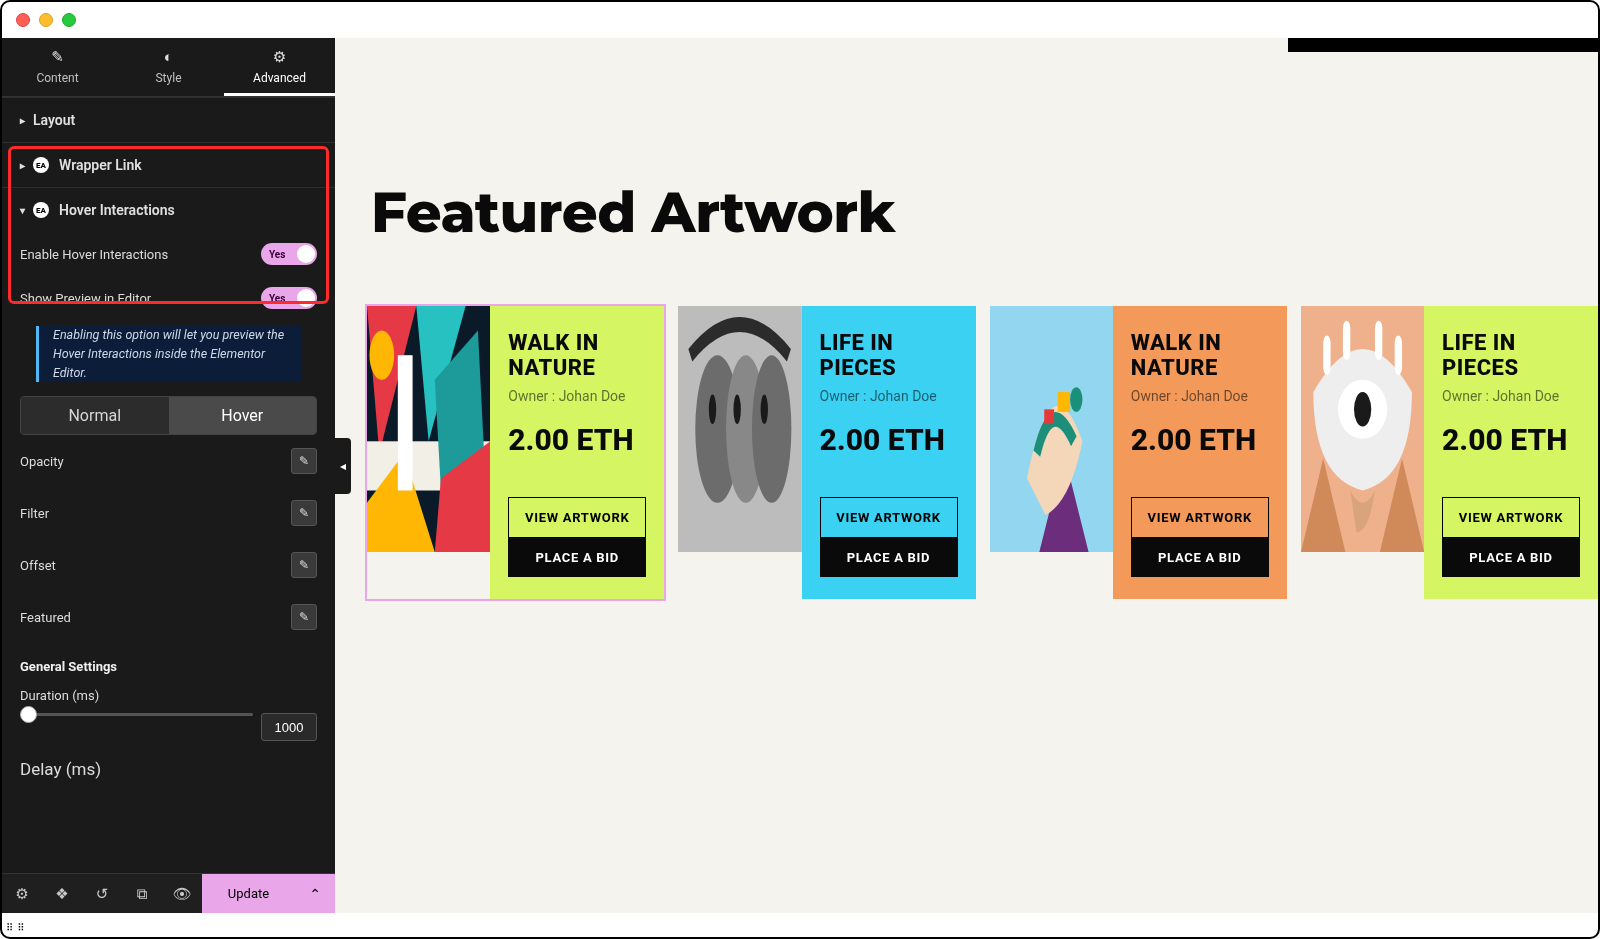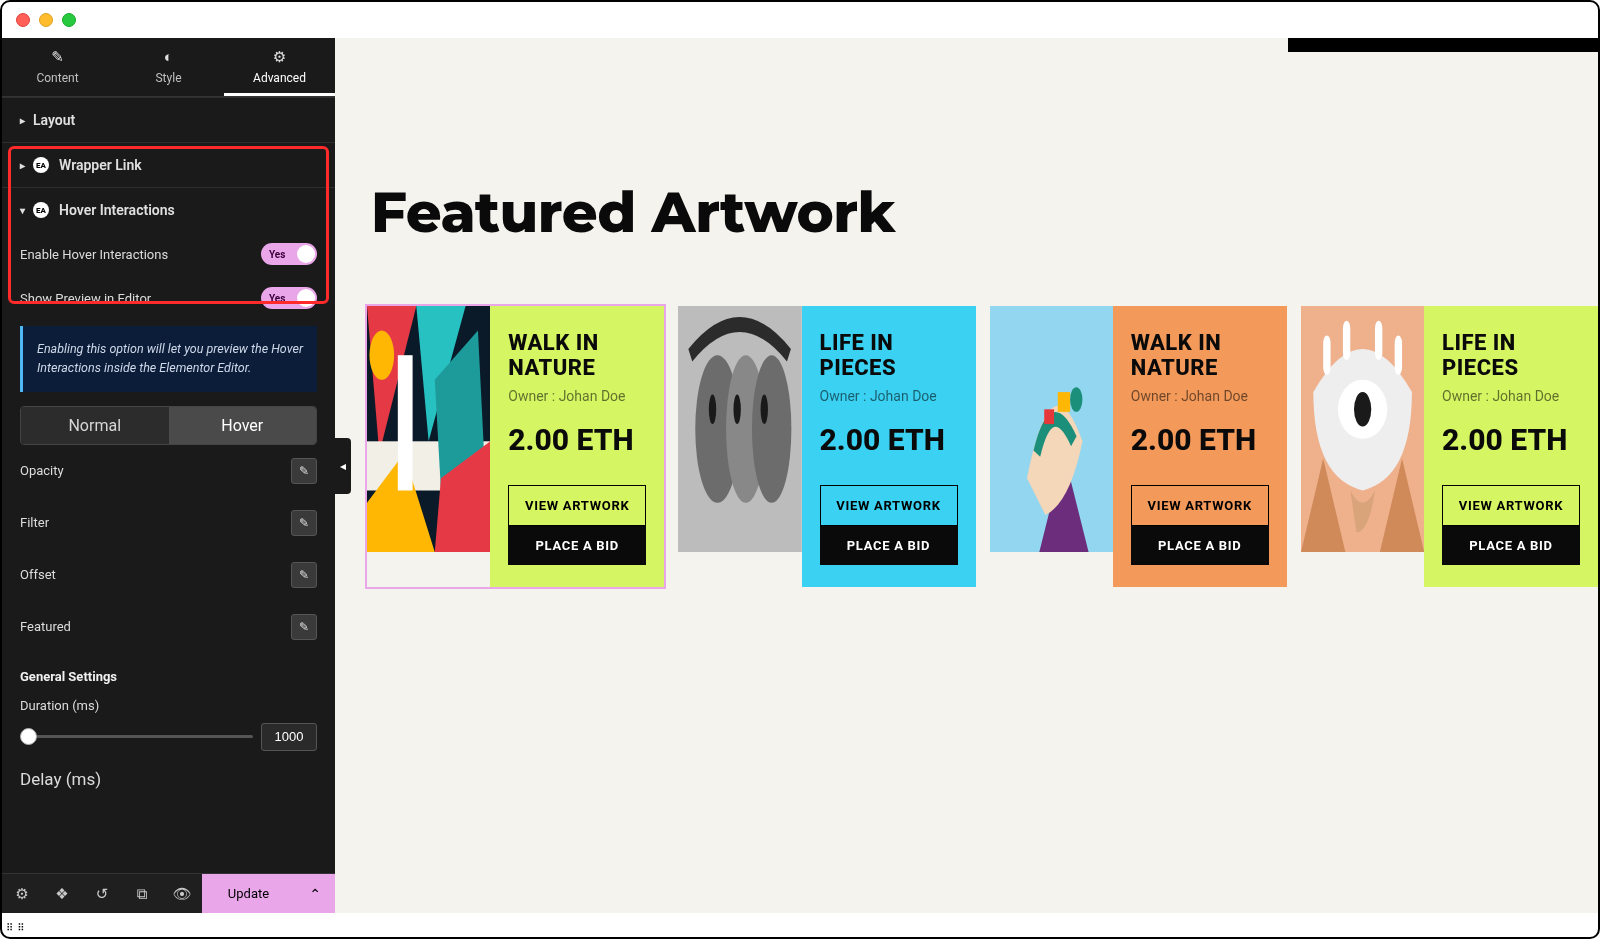--- a/index.html
+++ b/index.html
@@ -19,28 +19,28 @@
 .tab.active { color: #fff; border-bottom: 3px solid #fff; }
 .panel-body { flex: 1; overflow-y: auto; font-size: 13px; }
 .section { border-top: 1px solid #2e2e2e; }
 .section-header { display: flex; align-items: center; gap: 8px; padding: 14px 18px; font-size: 14px; font-weight: 600; cursor: pointer; }
 .caret { font-size: 10px; }
 .section-content { padding: 0 18px 12px; }
 .row { display: flex; align-items: center; justify-content: space-between; padding: 11px 0; font-size: 13px; color: #dcdcdc; }
 .toggle { position: relative; width: 56px; height: 22px; border-radius: 11px; background: #e9a6e9; display: flex; align-items: center; justify-content: flex-start; padding-left: 8px; font-size: 10px; font-weight: 700; color: #3a003a; cursor: pointer; }
 .toggle .knob { position: absolute; right: 2px; top: 2px; width: 18px; height: 18px; background: #fff; border-radius: 50%; }
 .highlight-box { position: absolute; left: 6px; top: 108px; width: 321px; height: 158px; border: 3px solid #ff2a2a; border-radius: 6px; pointer-events: none; }
-.info-box { margin: 6px 0 14px; padding: 14px 14px; background: #0c1d3a; border-left: 3px solid #4fb8f5; font-size: 12.5px; font-style: italic; color: #cfd8e8; line-height: 1.5; }
+.info-box { margin: 6px 16px 14px; padding: 0 14px; background: #0c1d3a; border-left: 3px solid #4fb8f5; font-size: 12.5px; font-style: italic; color: #cfd8e8; line-height: 1.5; }
 .seg { display: flex; border: 1px solid #444; border-radius: 4px; overflow: hidden; }
 .seg-btn { flex: 1; text-align: center; padding: 9px 0; font-size: 16px; background: #2c2c2c; color: #d6d6d6; cursor: pointer; }
 .seg-btn.active { background: #4a4a4a; color: #fff; }
 .prop-row { display: flex; align-items: center; justify-content: space-between; padding: 13px 0; font-size: 13px; color: #dcdcdc; }
 .icon-btn { width: 26px; height: 26px; background: #3a3a3a; border: 1px solid #555; border-radius: 3px; display: flex; align-items: center; justify-content: center; font-size: 12px; cursor: pointer; color: #e0e0e0; }
 .subheader { padding: 16px 0 8px; font-size: 13px; font-weight: 700; color: #f0f0f0; }
-.slider-row { display: flex; align-items: center; gap: 8px; padding: 4px 0 12px; }
+.slider-row { display: flex; gap: 8px; padding: 4px 0 12px; }
 .slider { flex: 1; height: 3px; background: #555; border-radius: 2px; position: relative; }
 .slider .thumb { position: absolute; left: 0; top: -7px; width: 17px; height: 17px; background: #fff; border-radius: 50%; border: 1px solid #aaa; }
 .num-input { width: 56px; height: 28px; background: #2a2a2a; border: 1px solid #555; color: #fff; text-align: center; font-size: 13px; border-radius: 3px; }
 .bottom-bar { position: absolute; left: 0; right: 0; bottom: 0; height: 40px; display: flex; align-items: stretch; background: #1f1f1f; border-top: 1px solid #333; }
 .bb-icon { width: 40px; display: flex; align-items: center; justify-content: center; color: #c8c8c8; font-size: 15px; cursor: pointer; }
 .update-btn { flex: 1; background: #e9a6e9; color: #000; font-size: 13px; display: flex; align-items: center; justify-content: center; cursor: pointer; }
 .caret-up { width: 40px; background: #e9a6e9; display: flex; align-items: center; justify-content: center; color: #000; font-size: 14px; cursor: pointer; }
 .collapse-handle { position: absolute; left: 333px; top: 400px; width: 16px; height: 56px; background: #1a1a1a; color: #fff; display: flex; align-items: center; justify-content: center; font-size: 12px; border-radius: 0 4px 4px 0; cursor: pointer; z-index: 30; }
 .canvas { flex: 1; background: #f5f3ed; position: relative; overflow: hidden; }
 .canvas-inner { padding: 0 0 0 0; }
@@ -51,21 +51,21 @@
 .card.sel { outline: 2px solid #e9a6e9; }
 .card-img { height: 246px; position: relative; overflow: hidden; }
 .card-body { padding: 24px 18px 22px; flex: 1; }
 .c1 .card-body { background: #d5f562; }
 .c2 .card-body { background: #3ad1f2; }
 .c3 .card-body { background: #f39a5b; }
 .c4 .card-body { background: #d5f562; }
 .card-title { font-size: 22px; font-weight: 800; color: #0a0a0a; letter-spacing: 0.5px; }
 .card-owner { font-size: 14px; color: rgba(0,0,0,0.55); margin-top: 8px; }
 .card-price { font-size: 30px; font-weight: 800; color: #0a0a0a; margin-top: 18px; }
-.card-actions { display: flex; flex-direction: column; gap: 0; margin-top: 28px; width: 138px; }
+.card-actions { display: flex; flex-direction: column; gap: 0; margin-top: 40px; width: 138px; }
 .btn { text-align: center; font-size: 13px; font-weight: 700; padding: 12px 6px; cursor: pointer; letter-spacing: 0.7px; }
 .btn.view { border: 1.5px solid #000; }
 .btn.bid { background: #0a0a0a; color: #fff; }
 
 .art { width: 100%; height: 100%; }
 .ea-badge { display: inline-flex; align-items: center; justify-content: center; width: 16px; height: 16px; background: #fff; color: #000; border-radius: 50%; font-size: 8px; font-weight: 800; margin-right: 2px; }
 </style>
 </head>
 <body>
 

